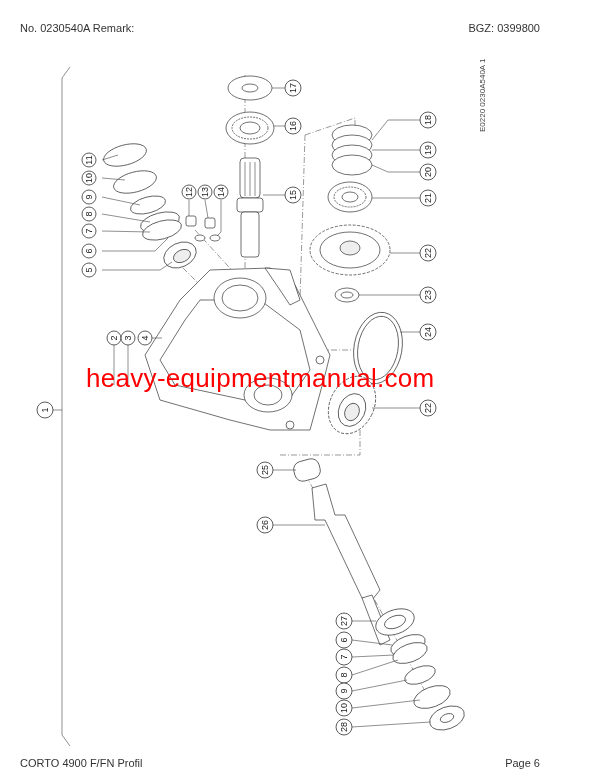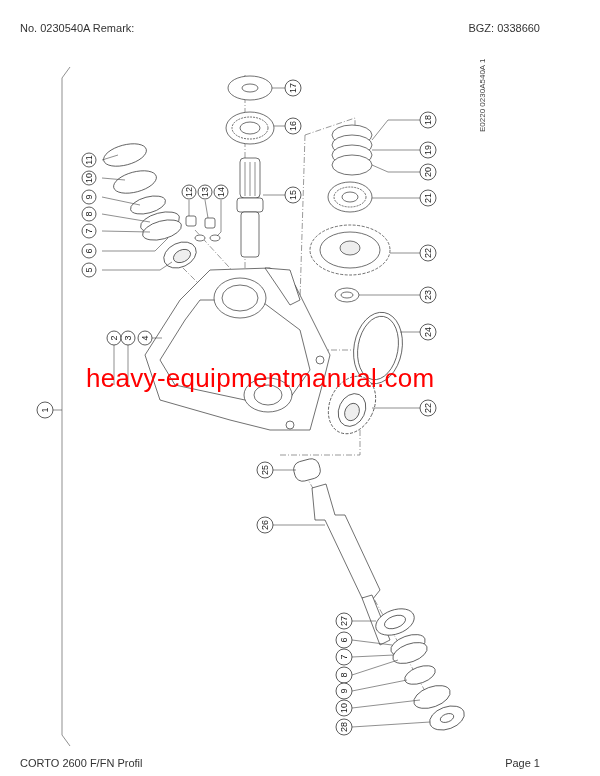--- a/index.html
+++ b/index.html
@@ -19,21 +19,21 @@
   .part { stroke: #333; stroke-width: 0.7; fill: #fff; }
   .part-g { stroke: #333; stroke-width: 0.7; fill: #eee; }
   .dash { stroke: #555; stroke-width: 0.6; fill: none; stroke-dasharray: 6 2 1 2; }
   .watermark { position: absolute; left: 86px; top: 363px; font-size: 26px; color: #ff0000;
                font-family: "Liberation Sans", sans-serif; letter-spacing: 0.3px; white-space: nowrap; }
 </style>
 </head>
 <body>
 
 <div class="hdr" id="hdr-left">No. 0230540A   Remark:</div>
-<div class="hdr" id="hdr-right">BGZ: 0338660</div>
+<div class="hdr" id="hdr-right">BGZ: 0399800</div>
 <div class="rot-code">E0220 0230A540A 1</div>
 
 <svg id="diagram" width="600" height="776" viewBox="0 0 600 776">
 
   <g>
     <polyline class="lead" points="70,67 62,78 62,735 70,746"></polyline>
     <line class="lead" x1="50" y1="410" x2="62" y2="410"></line>
   </g>
 
   <g>
@@ -312,14 +312,14 @@
     </g>
     <g class="callout" transform="translate(344,727) rotate(-90)">
       <circle r="8"></circle>
         <text text-anchor="middle" dy="3">28</text>
     </g>
   </g>
 </svg>
 
 <div class="watermark">heavy-equipmentmanual.com</div>
 
-<div class="hdr" id="ftr-left">CORTO 2600 F/FN Profil</div>
-<div class="hdr" id="ftr-right">Page 1</div>
+<div class="hdr" id="ftr-left">CORTO 4900 F/FN Profil</div>
+<div class="hdr" id="ftr-right">Page 6</div>
 
 </body></html>

